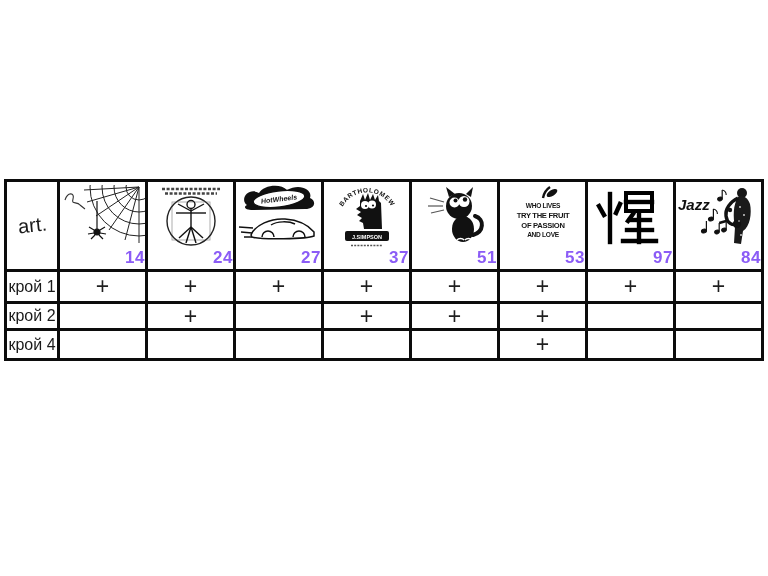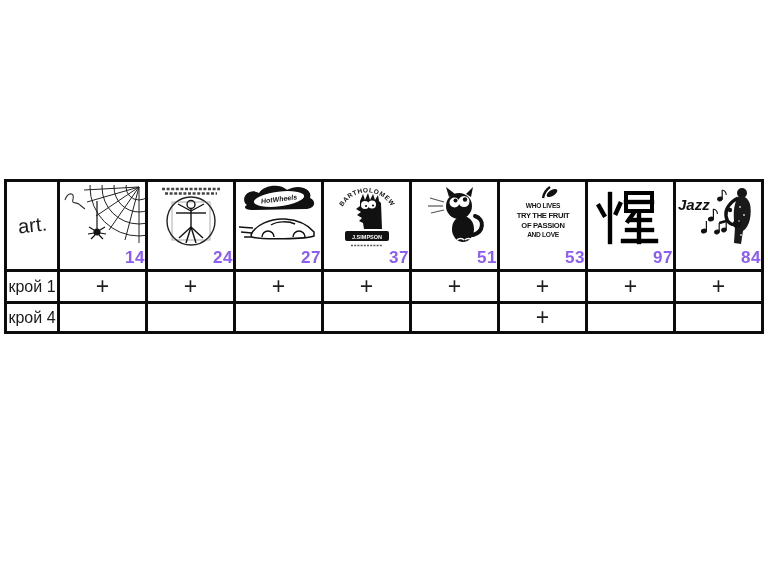--- a/index.html
+++ b/index.html
@@ -233,20 +233,31 @@
       <td class="c">+</td>
       <td class="c">+</td>
       <td class="c">+</td>
       <td class="c">+</td>
       <td class="c">+</td>
       <td class="c">+</td>
       <td class="c">+</td>
       <td class="c">+</td>
     </tr>
 
+    <tr style="height:27px">
+      <td class="rl">крой 2</td>
+      <td class="c"></td>
+      <td class="c">+</td>
+      <td class="c"></td>
+      <td class="c">+</td>
+      <td class="c">+</td>
+      <td class="c">+</td>
+      <td class="c"></td>
+      <td class="c"></td>
+    </tr>
 
 
     <tr style="height:30px">
       <td class="rl">крой 4</td>
       <td class="c"></td>
       <td class="c"></td>
       <td class="c"></td>
       <td class="c"></td>
       <td class="c"></td>
       <td class="c">+</td>

